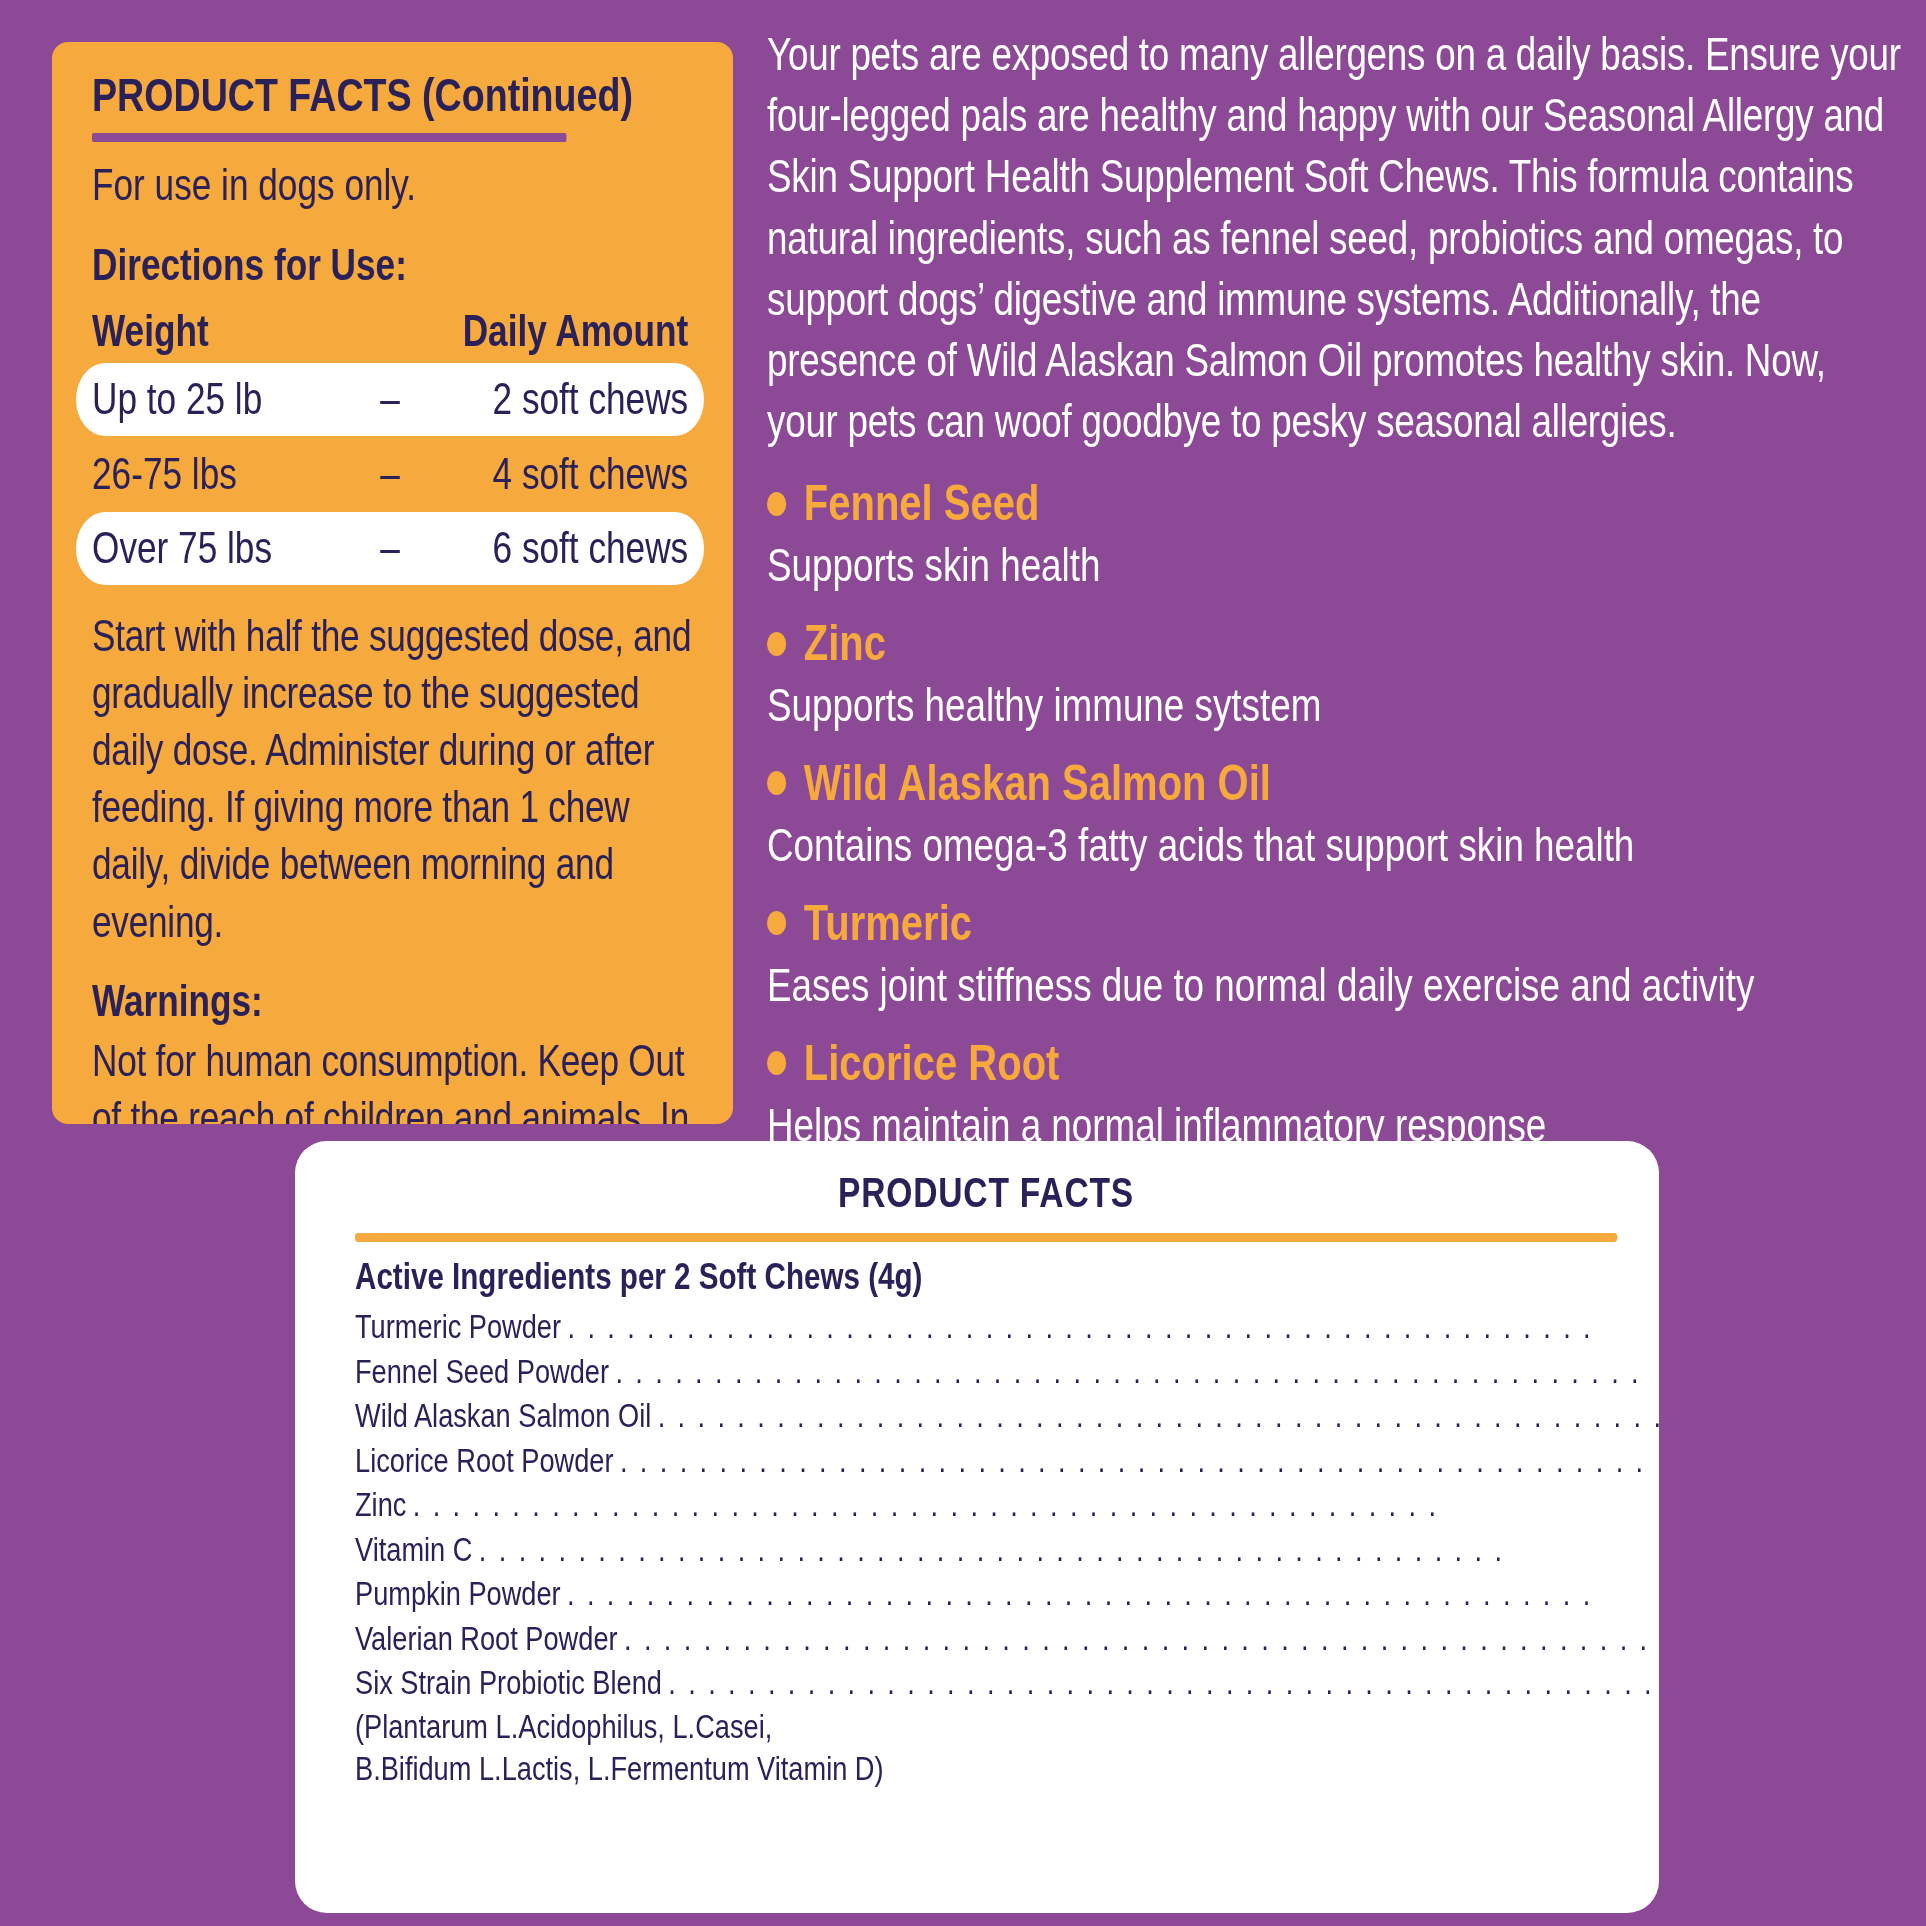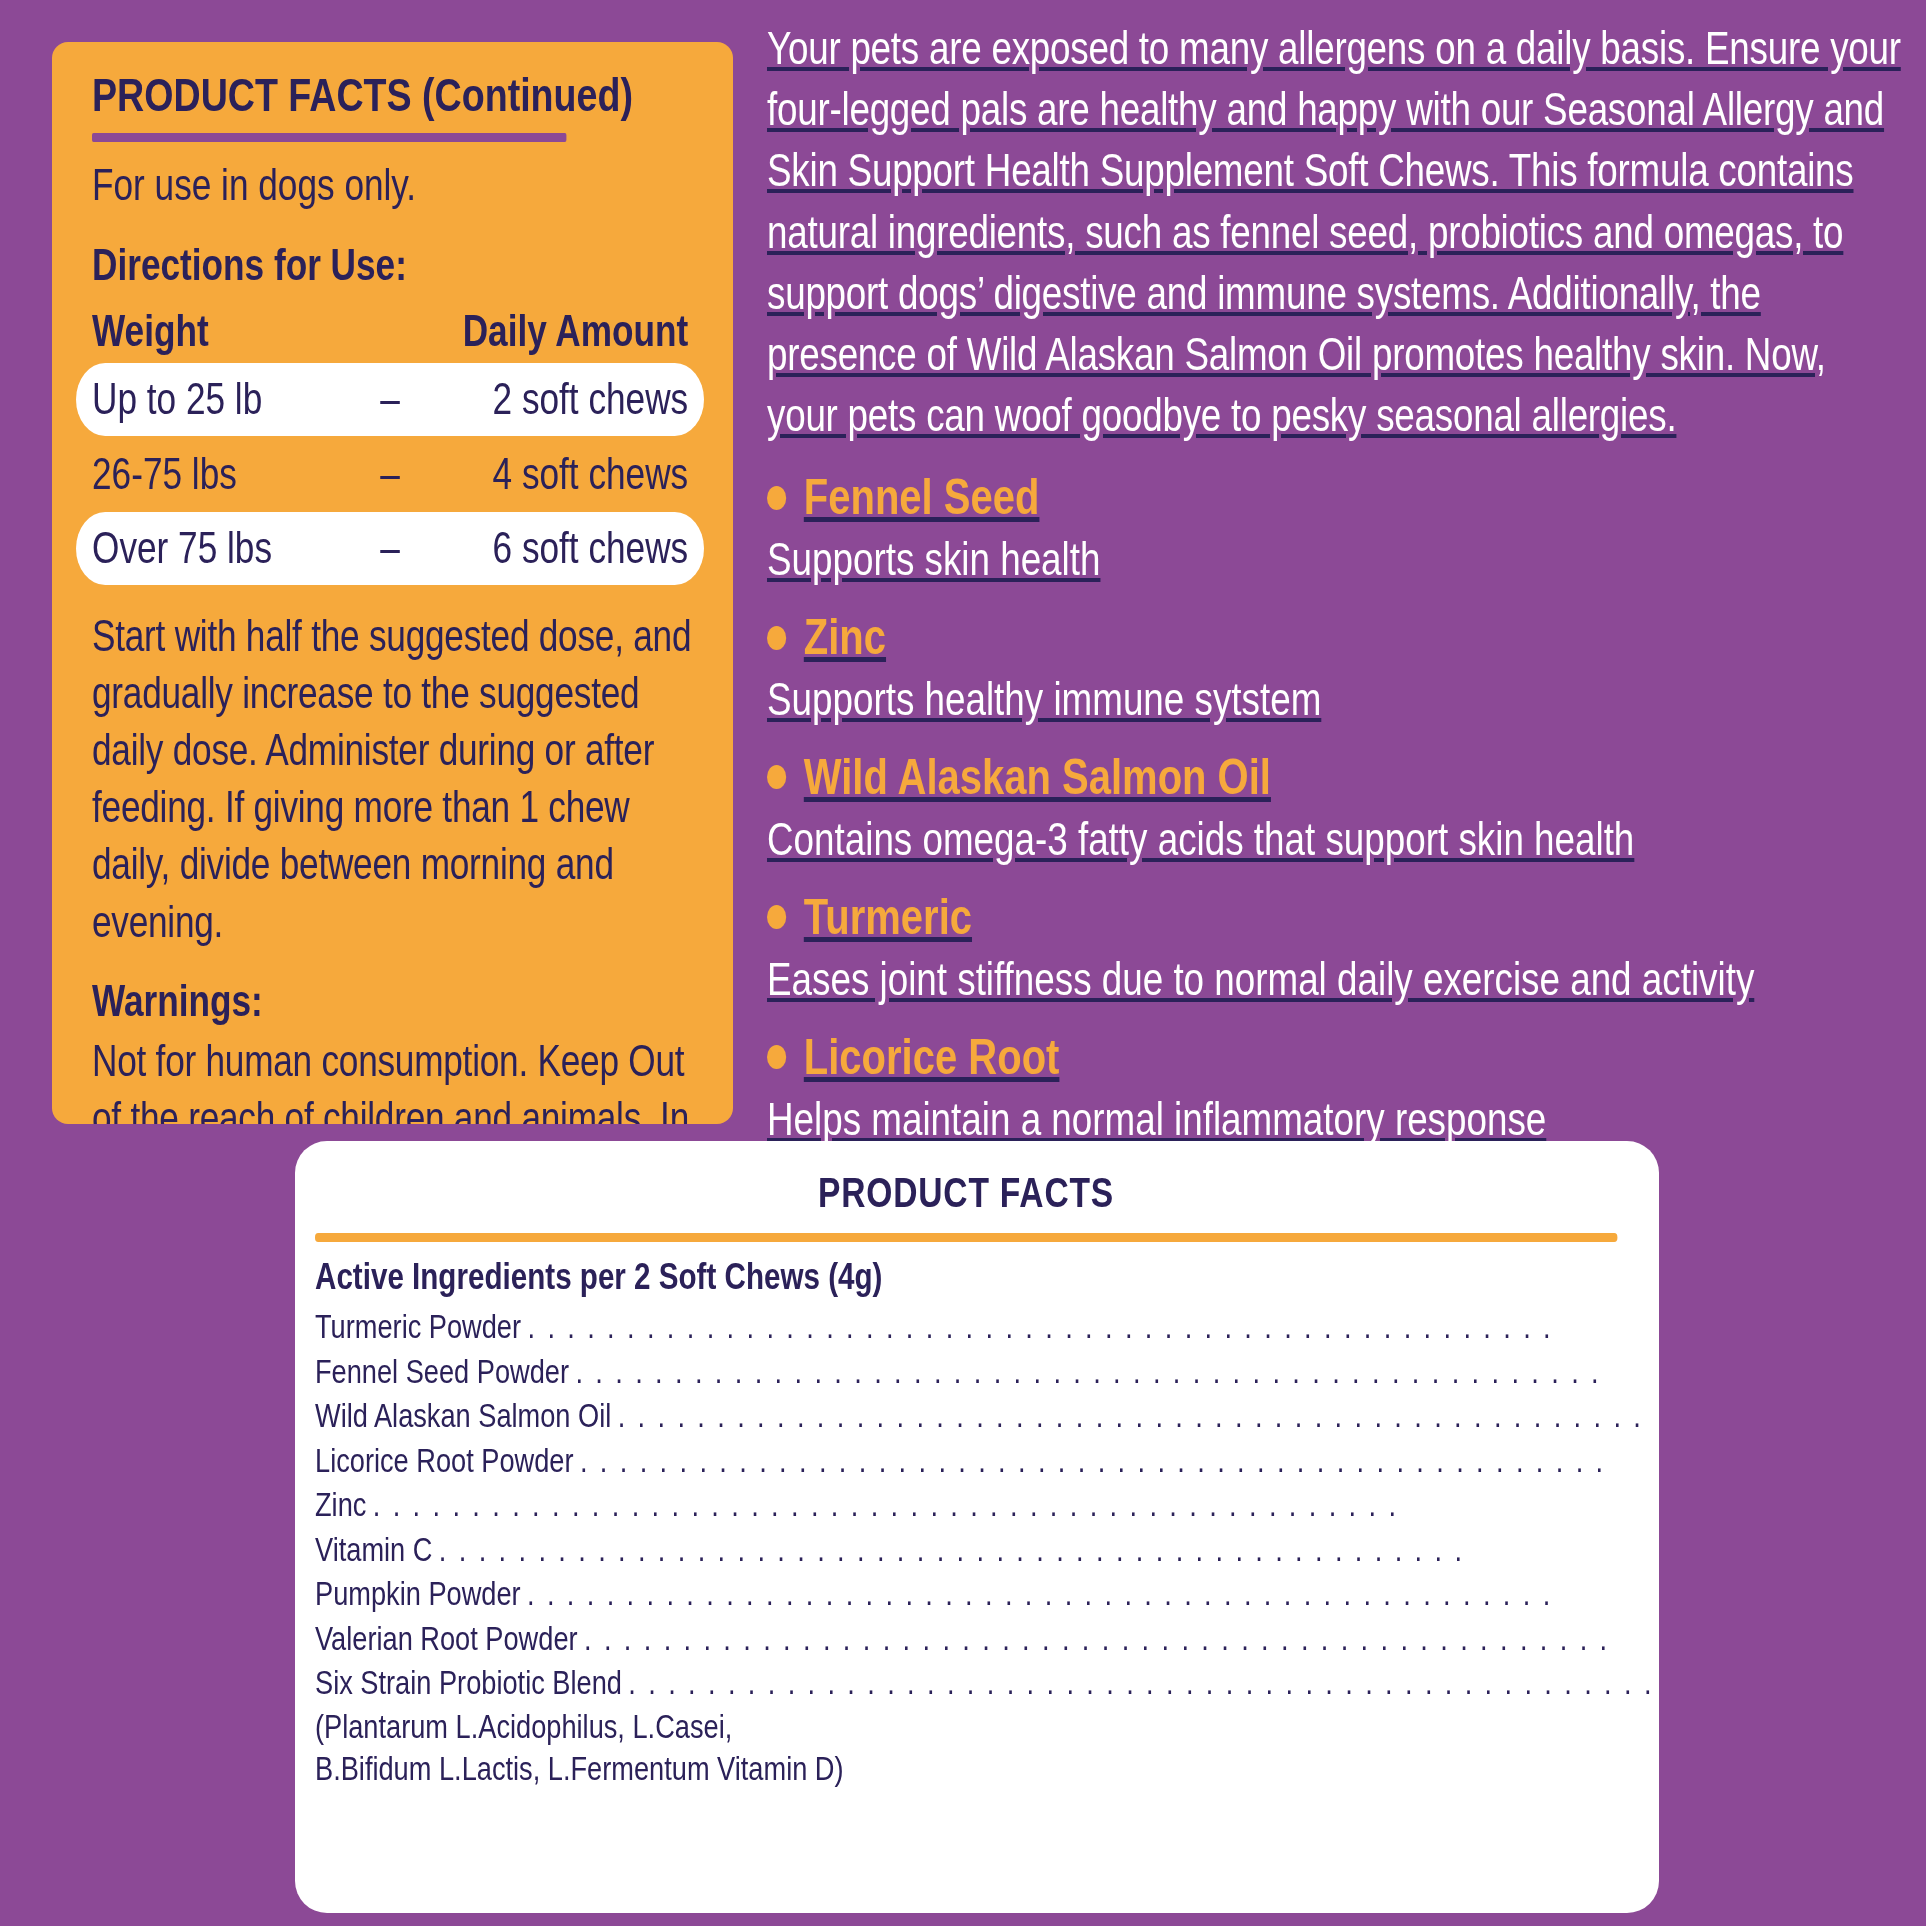--- a/index.html
+++ b/index.html
@@ -36,38 +36,38 @@
   }
   .dose-row .c2{text-align:center;}
   .dose-row .c3{text-align:right;}
   .dose-header{font-weight:700;padding-top:0;padding-bottom:4px;}
   .dose-row.highlight{background:var(--white);border-radius:59px;}
   .ob-note{font-size:44px;line-height:1.3;margin-top:22px;letter-spacing:-0.3px;}
   .ob-warn-h{font-size:44px;font-weight:700;margin-top:26px;margin-bottom:6px;}
   .ob-warn{font-size:44px;line-height:1.3;letter-spacing:-0.3px;}
 
   
-  .intro{position:absolute;left:767px;top:18px;width:1139px;text-decoration:underline;}
+  .intro{position:absolute;left:767px;top:24px;width:1139px;}
   .intro-paragraph{color:var(--white);font-size:46px;line-height:1.33;letter-spacing:-0.3px;}
   .bullet-group{margin-top:0;}
   .bullet-head{
     color:var(--orange);font-weight:700;font-size:50px;line-height:1.1;
     margin-top:24px;margin-bottom:8px;display:flex;align-items:center;
   }
   .bullet-head .dot{
     width:24px;height:24px;border-radius:50%;background:var(--orange);
     display:inline-block;margin-right:22px;flex:0 0 auto;
   }
   .bullet-desc{color:var(--white);font-size:46px;line-height:1.15;}
 
   
   .facts-panel{
     position:absolute;left:295px;top:1141px;width:1364px;height:772px;
     background:var(--white);border-radius:32px;
-    padding:20px 42px 20px 20px;box-sizing:border-box;overflow:hidden;
+    padding:20px 42px 20px 60px;box-sizing:border-box;overflow:hidden;
   }
   .pf-title{text-align:center;font-size:42px;font-weight:700;letter-spacing:1px;margin-top:8px;}
   .pf-rule{height:9px;background:var(--orange);border:none;border-radius:4px;margin:16px 0 14px 0;}
   .pf-columns{display:flex;gap:57px;align-items:flex-start;}
   .pf-left{flex:0 0 59%;}
   .pf-active-h{font-size:37px;font-weight:700;margin-bottom:6px;}
   .ing-row{display:flex;align-items:baseline;font-size:34px;line-height:1.31;}
   .ing-name{flex:0 0 auto;white-space:nowrap;}
   .dots{flex:1 1 auto;overflow:hidden;white-space:nowrap;margin:0 10px 0 8px;}
   .dots::after{content:". . . . . . . . . . . . . . . . . . . . . . . . . . . . . . . . . . . . . . . . . . . . . . . . . . . .";letter-spacing:3px;}

